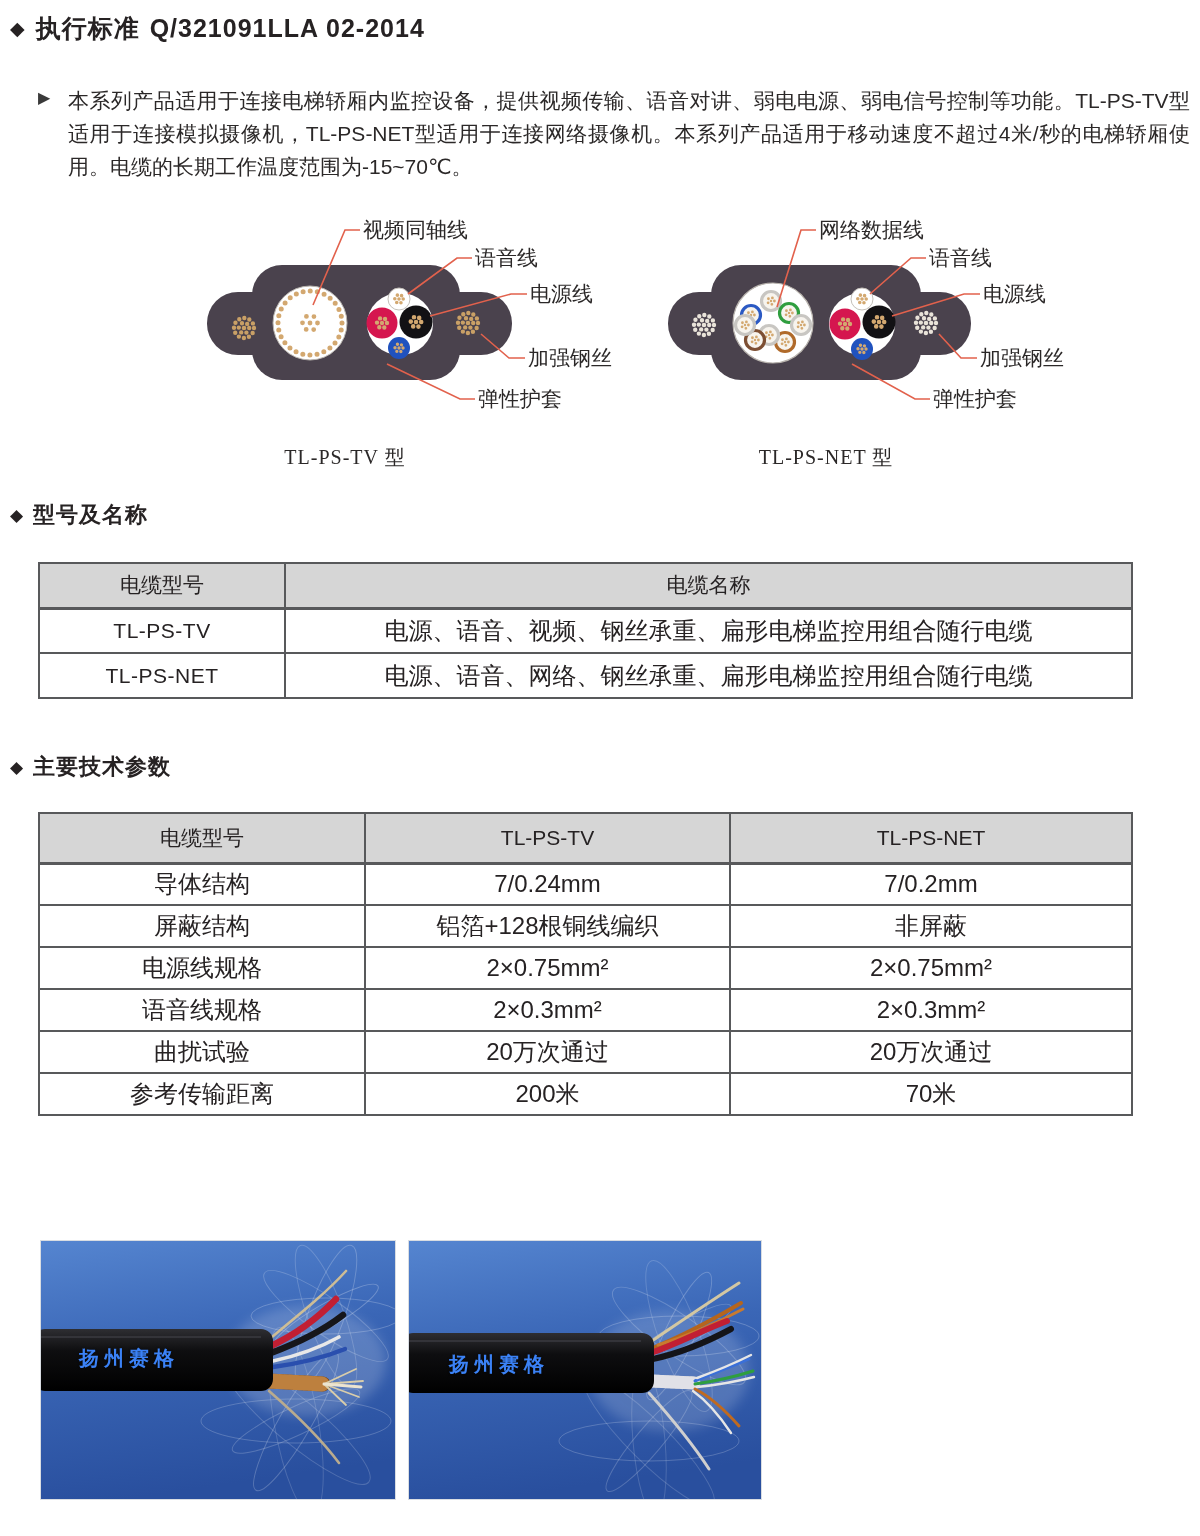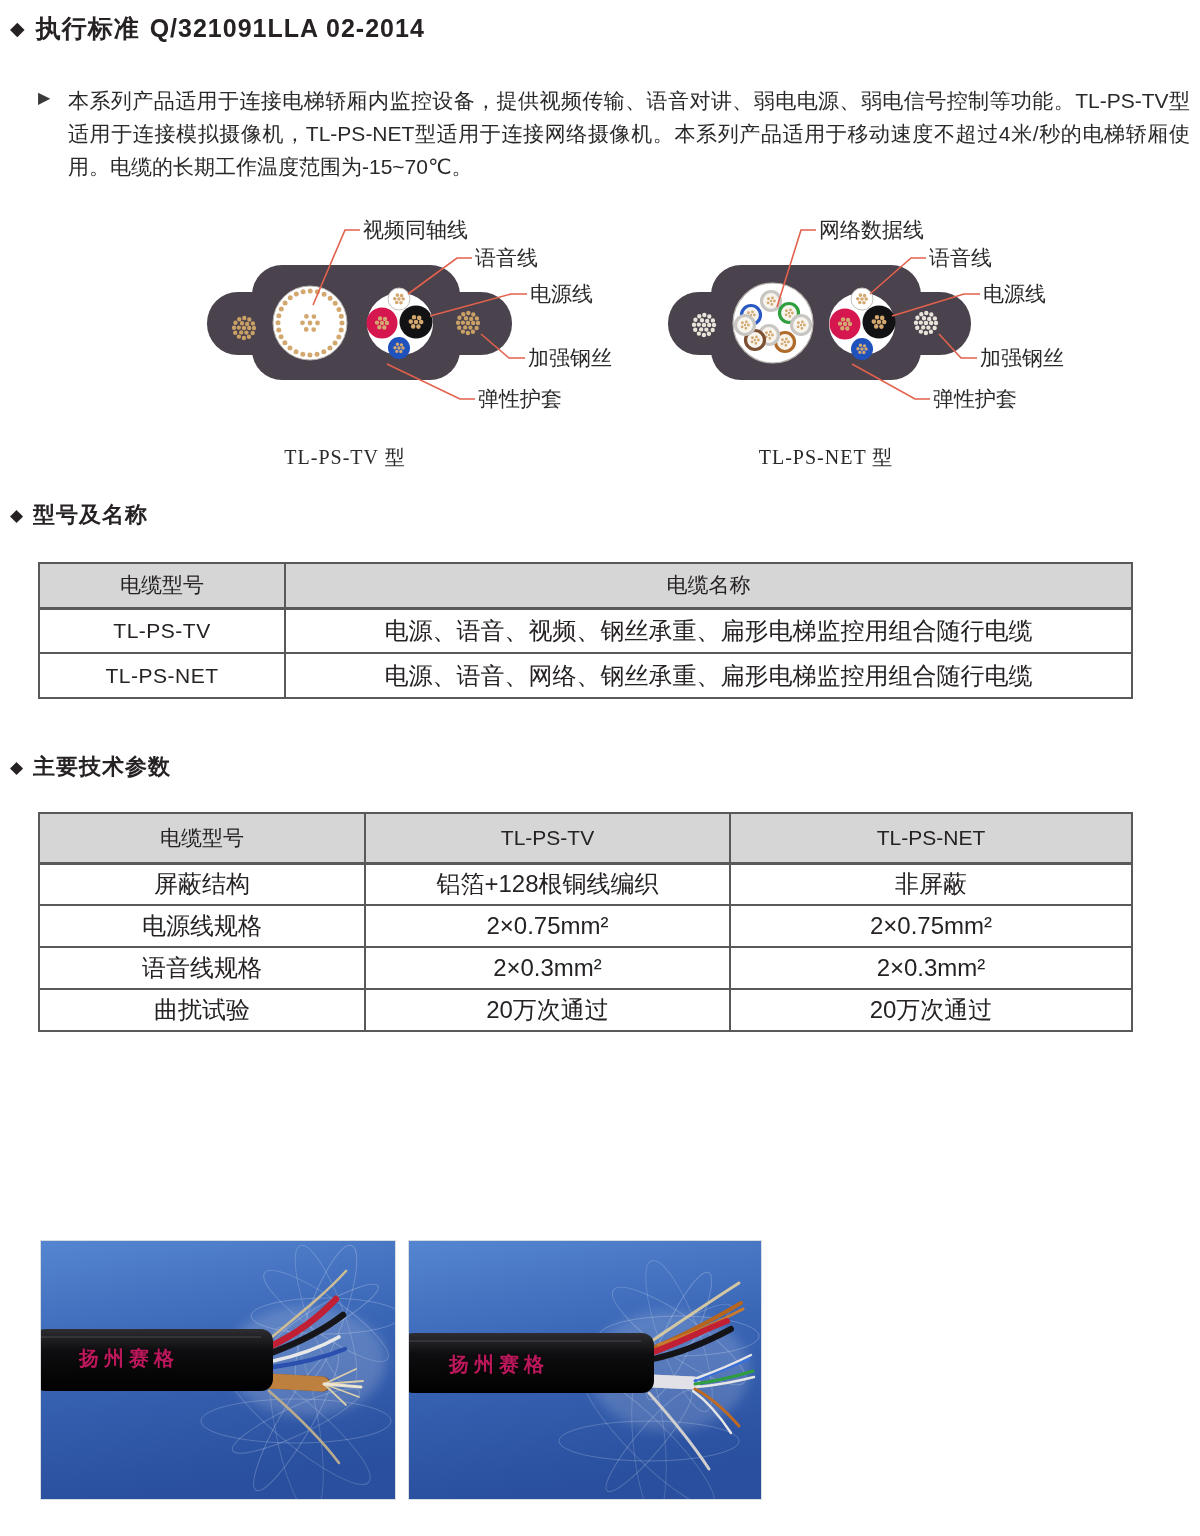--- a/index.html
+++ b/index.html
@@ -40,21 +40,21 @@
   table{border-collapse:collapse;table-layout:fixed;background:#fff;}
   table,th,td{border:2px solid var(--table-border,#58595b);}
   th{background:var(--table-header-bg,#d6d6d6);font-weight:normal;font-size:21px;border-bottom-width:3px;}
   td{font-size:24px;text-align:center;vertical-align:middle;}
   td.model{font-size:21px;letter-spacing:.5px;}
   #model-table th{height:45px;} #model-table td{height:45px;}
   #param-table th{height:50px;} #param-table td{height:42px;}
   
   .photo{width:356px;height:260px;border:1px solid #d9dde2;overflow:hidden;}
   .photo svg{display:block;}
-  .brand{position:absolute;color:#be185d;font-family:"Liberation Serif","DejaVu Serif",serif;
+  .brand{position:absolute;color:#3b82f6;font-family:"Liberation Serif","DejaVu Serif",serif;
          font-weight:bold;font-size:20px;letter-spacing:5px;text-shadow:0 0 2px rgba(0,0,0,.6);}
   .swirl ellipse{fill:none;stroke:#ffffff;}
 </style>
 </head>
 <body style="--text: #262223; --leader: #e2614c; --cable-body: #4a424d; --wire-red: #d5164f; --wire-blue: #2052be; --wire-black: #121114; --copper: #d3a870; --steel-tv: #c9a066; --steel-net: #e9e3d9; --net-blue: #2b59c3; --net-green: #2f9e3f; --net-brown: #7d4f33; --net-orange: #b06a2a; --table-border: #58595b; --table-header-bg: #d6d6d6; --photo-blue-top: #5585d0; --photo-blue-bottom: #294f9e;">
 
 <div class="abs std-title">
   <span class="dia">◆</span>
   <span>执行标准</span>
   <span>Q/321091LLA 02-2014</span>
@@ -275,38 +275,48 @@
     </colgroup>
   <thead>
     <tr>
       <th>电缆型号</th>
       <th>TL-PS-TV</th>
       <th>TL-PS-NET</th>
     </tr>
   </thead>
   <tbody>
     <tr>
+      <td>导体结构</td>
+      <td>7/0.24mm</td>
+      <td>7/0.2mm</td>
+    </tr>
+    <tr>
       <td>屏蔽结构</td>
       <td>铝箔+128根铜线编织</td>
       <td>非屏蔽</td>
     </tr>
     <tr>
       <td>电源线规格</td>
       <td>2×0.75mm²</td>
       <td>2×0.75mm²</td>
     </tr>
     <tr>
       <td>语音线规格</td>
       <td>2×0.3mm²</td>
       <td>2×0.3mm²</td>
     </tr>
     <tr>
       <td>曲扰试验</td>
       <td>20万次通过</td>
       <td>20万次通过</td>
+    </tr>
+    <tr>
+      <td>参考传输距离</td>
+      <td>200米</td>
+      <td>70米</td>
     </tr>
   </tbody>
 </table>
 
 <div class="abs photo" style="left:40px;top:1240px;">
 <svg width="356" height="260" viewBox="0 0 356 260">
   <defs>
     <linearGradient id="bg1" x1="0" y1="0" x2="0.2" y2="1">
       <stop offset="0" stop-color="#5585d0"></stop>
           <stop offset="0.45" stop-color="#3a66b6"></stop>

